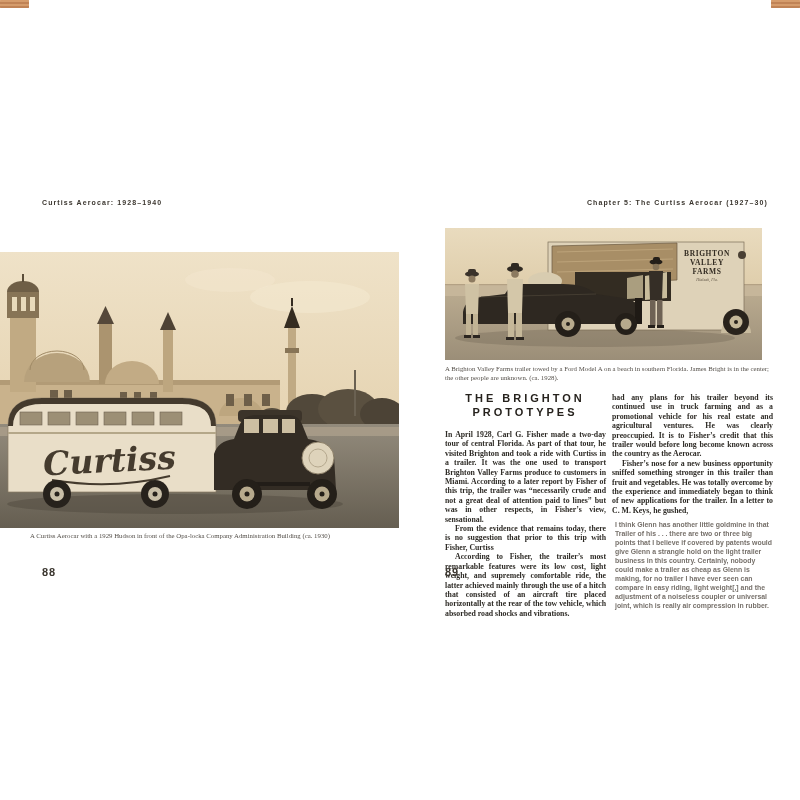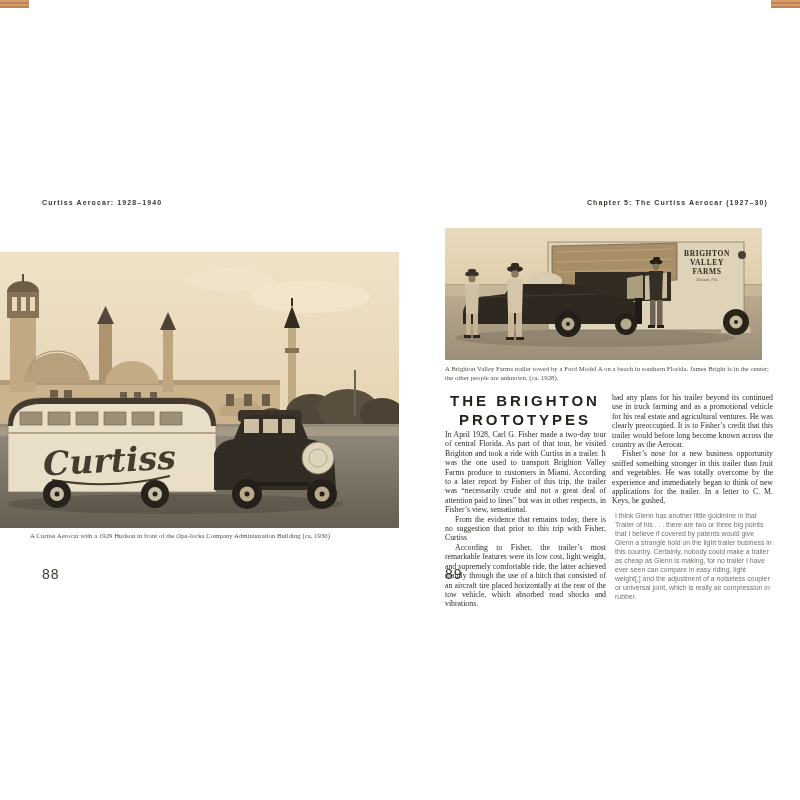--- a/index.html
+++ b/index.html
@@ -33,40 +33,40 @@
   .caption {
     position:absolute; font-family:"Liberation Serif", serif;
     font-size:6.8px; line-height:1.35; color:#55504a;
   }
   .caption-left { left:30px; top:531px; width:365px; }
   .caption-right { left:445px; top:364px; width:332px; }
 
   .section-heading {
     position:absolute; left:445px; top:392px; width:160px;
     font-family:"Liberation Sans", sans-serif; font-weight:bold;
-    font-size:15px; letter-spacing:3px; line-height:1.25;
+    font-size:11px; letter-spacing:3px; line-height:1.25;
     text-align:center; color:#26221d;
   }
 
   .body-col {
     position:absolute; width:161px; font-size:7.8px; line-height:9.4px;
-    color:#2e2b26; text-align:justify;
+    color:#2e2b26; text-align:justify;font-weight:bold;
   }
   .col-1 { left:445px; top:430px; }
   .col-2 { left:612px; top:393px; }
   .body-col p.indent { text-indent:10px; }
   .quote {
     margin-top:5px; margin-left:3px; width:157px;
     font-family:"Liberation Sans", sans-serif; font-size:6.9px;
     line-height:9px; color:#76706a; text-align:left;
   }
 
   .page-number {
     position:absolute; font-family:"Liberation Sans", sans-serif;
-    font-weight:normal; font-size:14px; color:#3b362f; letter-spacing:1px;
+    font-weight:bold; font-size:11px; color:#3b362f; letter-spacing:1px;
   }
   .pn-left { left:42px; top:566px; }
   .pn-right { left:445px; top:566px; width:323px; text-align:left; }
 
   
   .curtiss-script { font:italic 700 33px "DejaVu Serif", serif; fill:#453b2e; }
   .bvf-sign { font:700 7.5px "Liberation Serif", serif; fill:#332c22; letter-spacing:0.6px; }
   .bvf-sub { font:italic 4px "Liberation Serif", serif; fill:#5f5444; }
 </style>
 </head>

